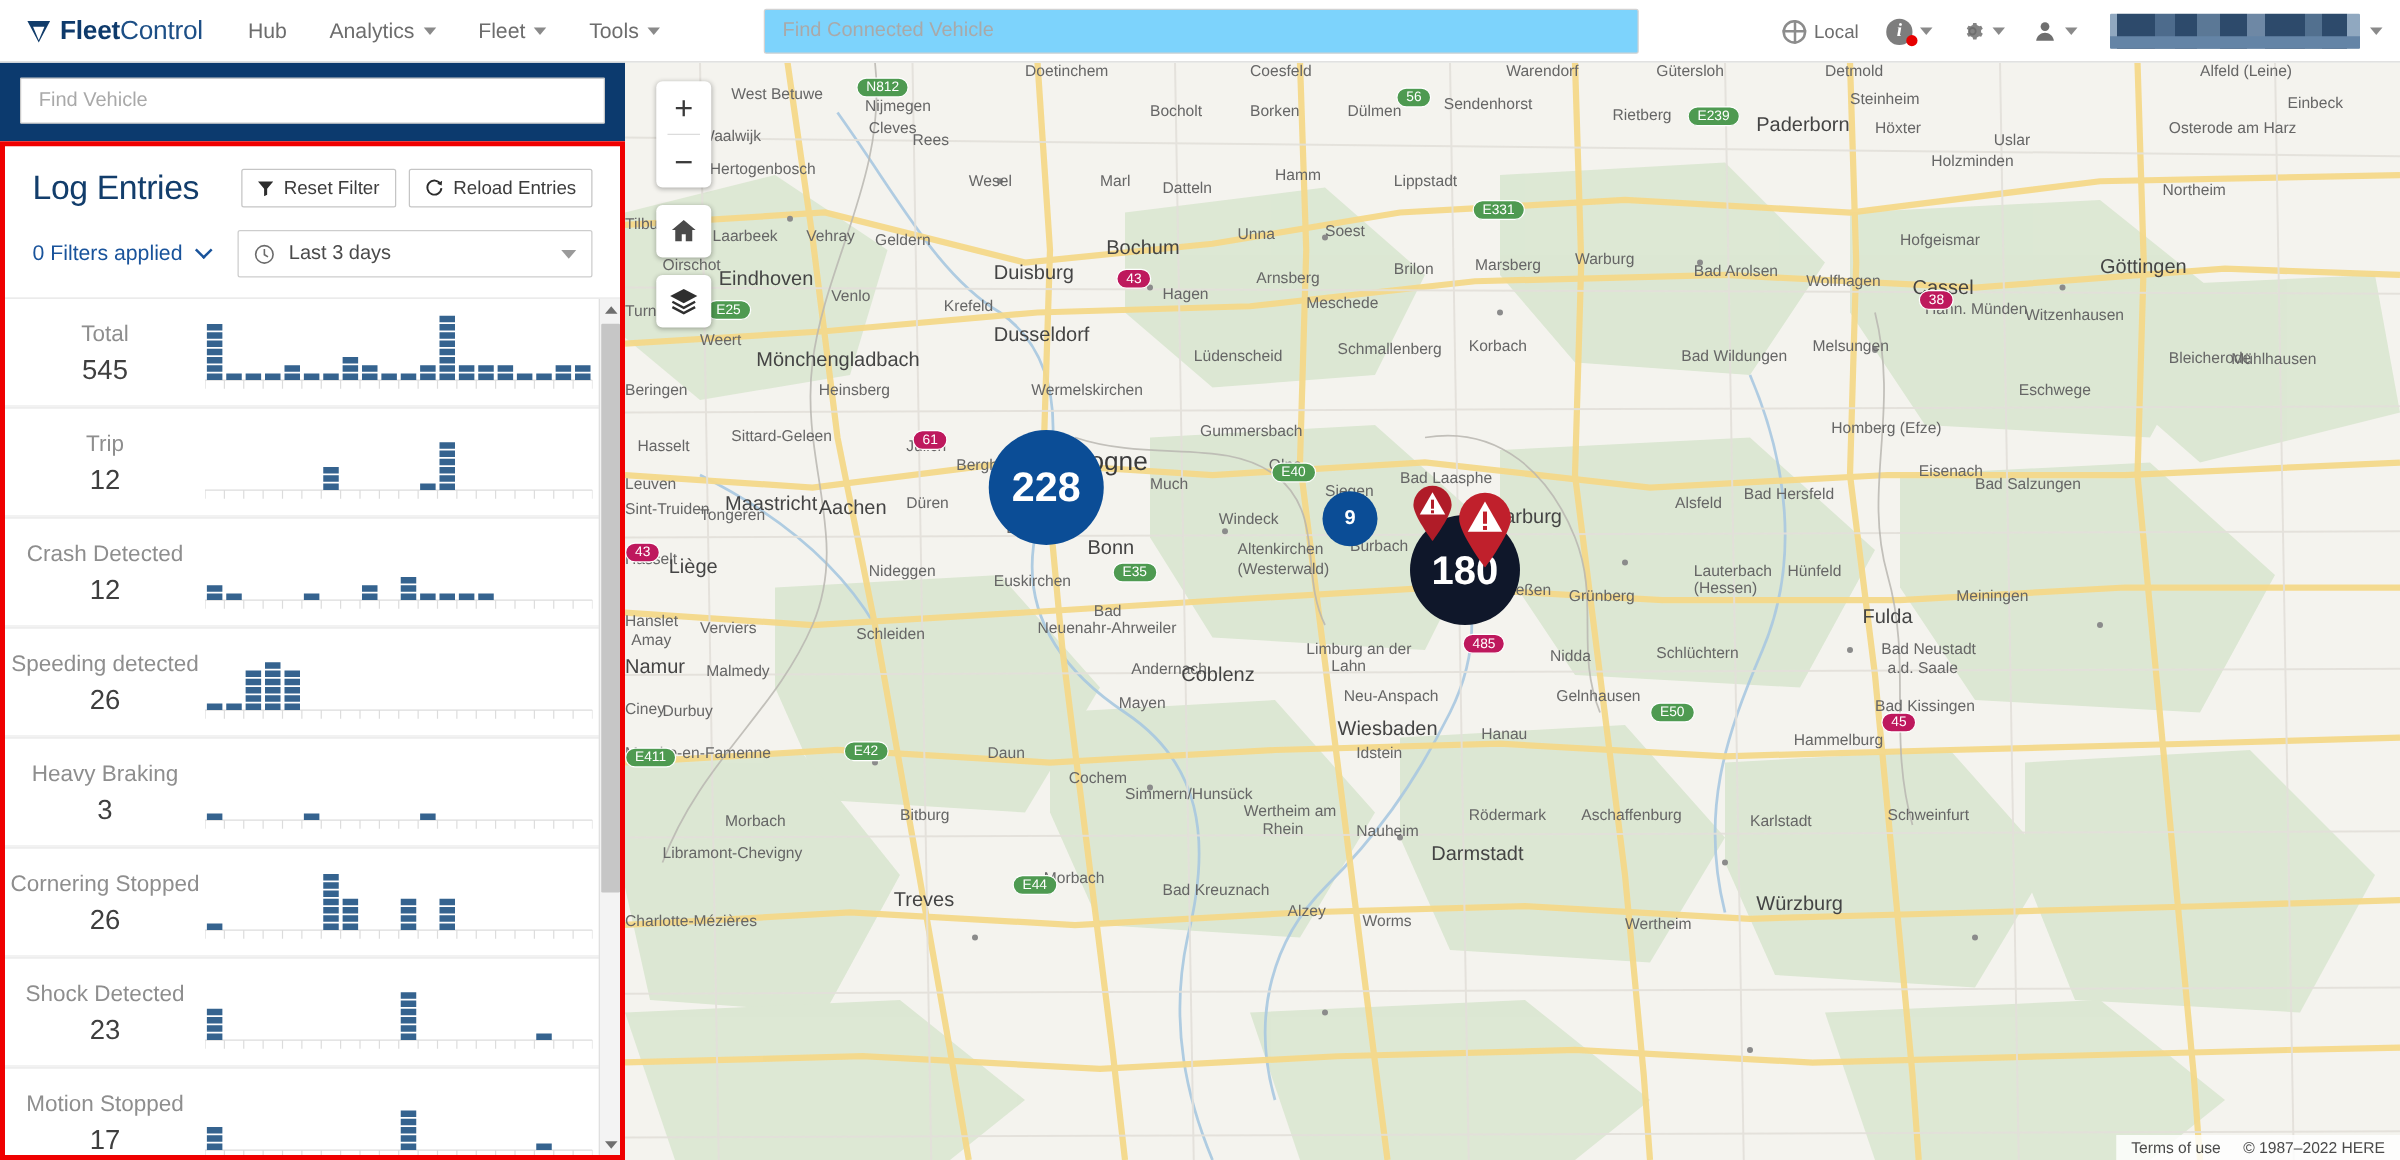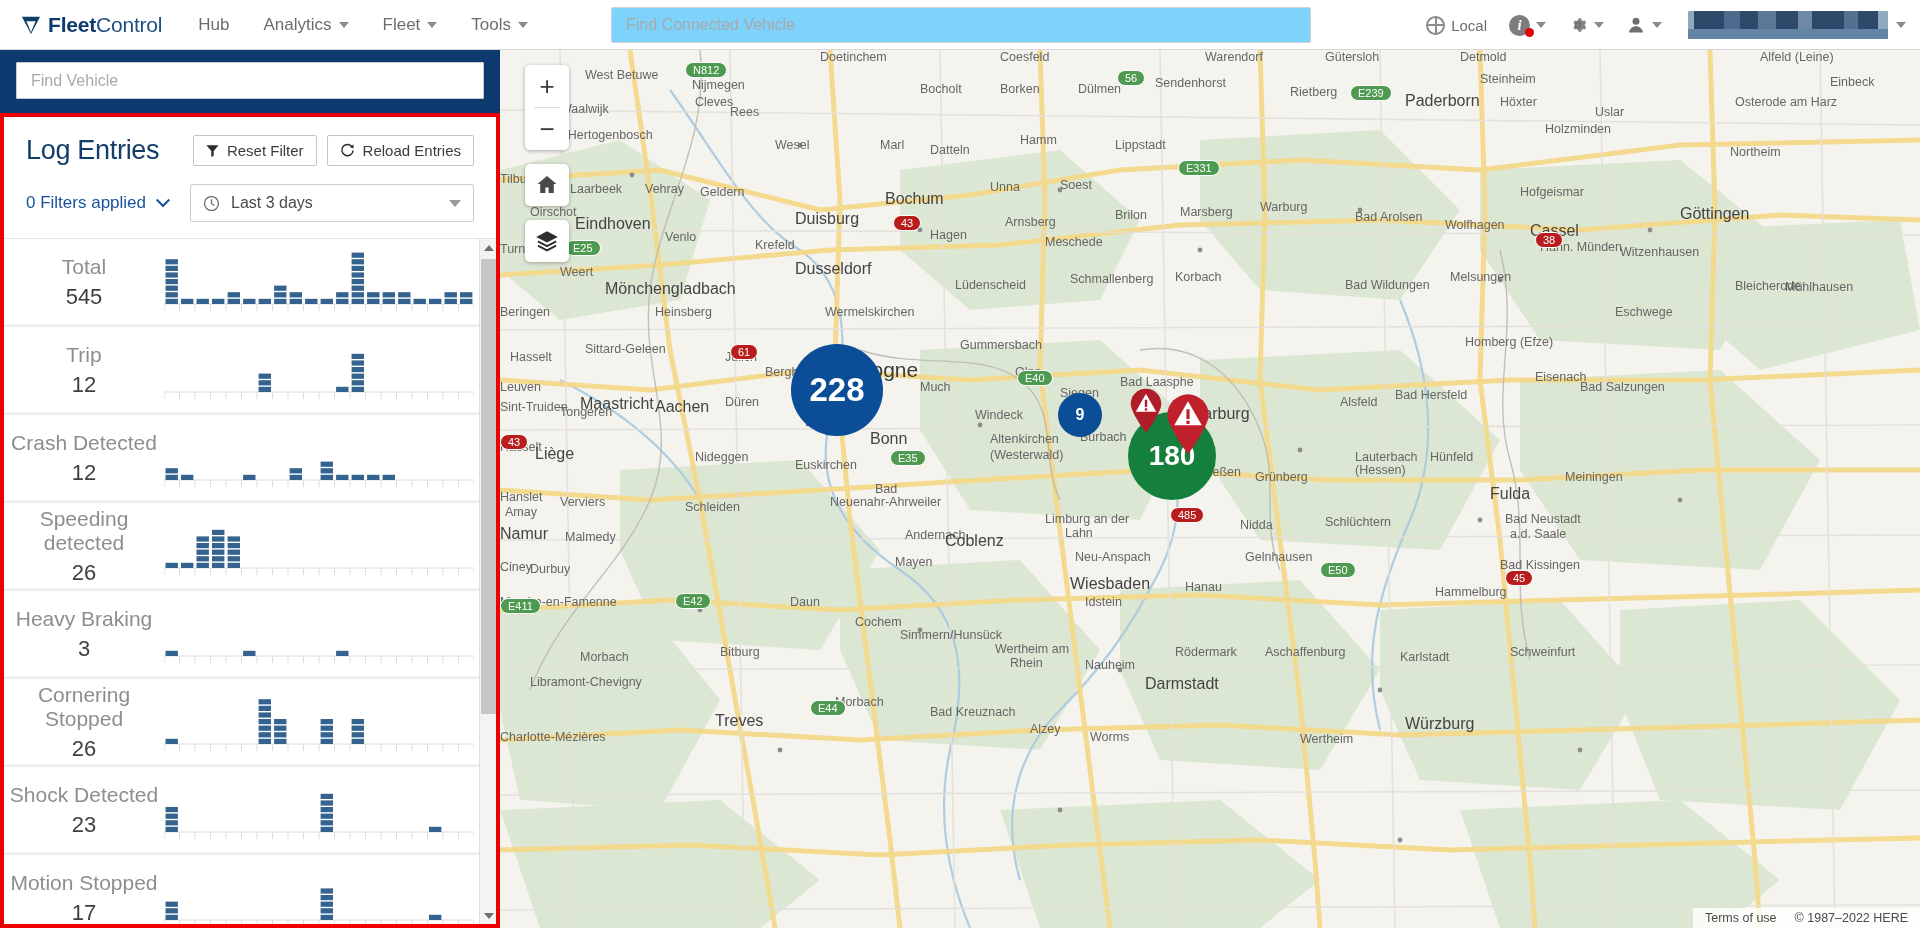--- a/index.html
+++ b/index.html
@@ -144,21 +144,21 @@
   .logrow {
     display: flex; align-items: center; height: 88px;
     border-bottom: 1px solid #e8e8e8; background: #fff;
     padding: 0 8px 0 0; cursor: pointer;
   }
   .logrow.sep { box-shadow: inset 0 -3px 0 -1px #f2f2f2; }
   .logrow-left {
     width: 160px; text-align: center; display: flex; flex-direction: column;
     align-items: center; justify-content: center; gap: 5px;
   }
-  .logrow-label { font-size: 21px; color: #8e8e8e; }
+  .logrow-label { font-size: 18px; color: #8e8e8e; }
   .logrow-count { font-size: 22px; color: #3f3f3f; }
   .spark { flex: 1; height: 62px; position: relative; padding-right: 14px; }
   .spark svg { display: block; width: 100%; height: 100%; }
 
   
   .scrollbar {
     position: absolute; right: 0px; top: 0; width: 17px; height: 100%;
     background: #f3f3f3; border-left: 1px solid #e0e0e0;
   }
   .sb-arrow {
@@ -206,21 +206,21 @@
   .map-footer a { color: #4a4a4a; text-decoration: none; cursor: pointer; }
 
   .maplabel { position: absolute; color: #4c4c4c; font-size: 14px; white-space: nowrap; pointer-events:none; }
   .maplabel.big { font-size: 21px; color: #3a3a3a; }
   .maplabel.med { font-size: 16px; color: #444; }
   .maplabel.sm { font-size: 12.5px; color: #666; }
   .roadshield {
     position: absolute; background: #4e9a51; color: #fff; font-size: 11px;
     border-radius: 8px; padding: 1px 7px; border: 1px solid #fff; pointer-events:none;
   }
-  .roadshield.blue { background: #b91c1c; }
+  .roadshield.blue { background: #be185d; }
 </style>
 </head>
 <body>
 
 <div id="app">
 
   <div class="topnav">
     <div class="brand">
       <svg class="brand-mark" viewBox="0 0 24 22">
         <path d="M2 2 L12 2 L12 7 L7 7 L12 19 L17 7 L12 7 L12 2 L22 2 L12 21 Z" fill="#123d6b"></path>
@@ -597,21 +597,21 @@
             <rect x="18.6" y="15" width="2.8" height="8.5" fill="#b01c28"></rect>
             <rect x="18.6" y="25" width="2.8" height="2.8" fill="#b01c28"></rect>
           </svg></div>
         <div class="warnpin" style="left: 665px; top: 342px;"><svg width="46" height="62.1" viewBox="0 0 40 54">
             <path d="M20 54C20 54 2 30 2 20a18 18 0 1 1 36 0c0 10-18 34-18 34z" fill="#c0202c"></path>
             <path d="M20 8 L32 29 H8 Z" fill="#fff"></path>
             <rect x="18.6" y="15" width="2.8" height="8.5" fill="#c0202c"></rect>
             <rect x="18.6" y="25" width="2.8" height="2.8" fill="#c0202c"></rect>
           </svg></div>
         <div class="cluster" style="left: 291px; top: 294px; width: 92px; height: 92px; background: rgb(11, 77, 150); font-size: 33px;">228</div>
-        <div class="cluster" style="left: 628px; top: 362px; width: 88px; height: 88px; background: #15803d; font-size: 28px;">180</div>
+        <div class="cluster" style="left: 628px; top: 362px; width: 88px; height: 88px; background: #0f172a; font-size: 32px;">180</div>
         <div class="cluster" style="left: 558px; top: 343px; width: 44px; height: 44px; background: rgb(11, 77, 150); font-size: 16px;">9</div>
       </div>
 
     <div class="map-footer">
       <a>Terms of use</a>
       <span>© 1987–2022 HERE</span>
     </div>
   </div>
 
   <div class="leftpanel">

